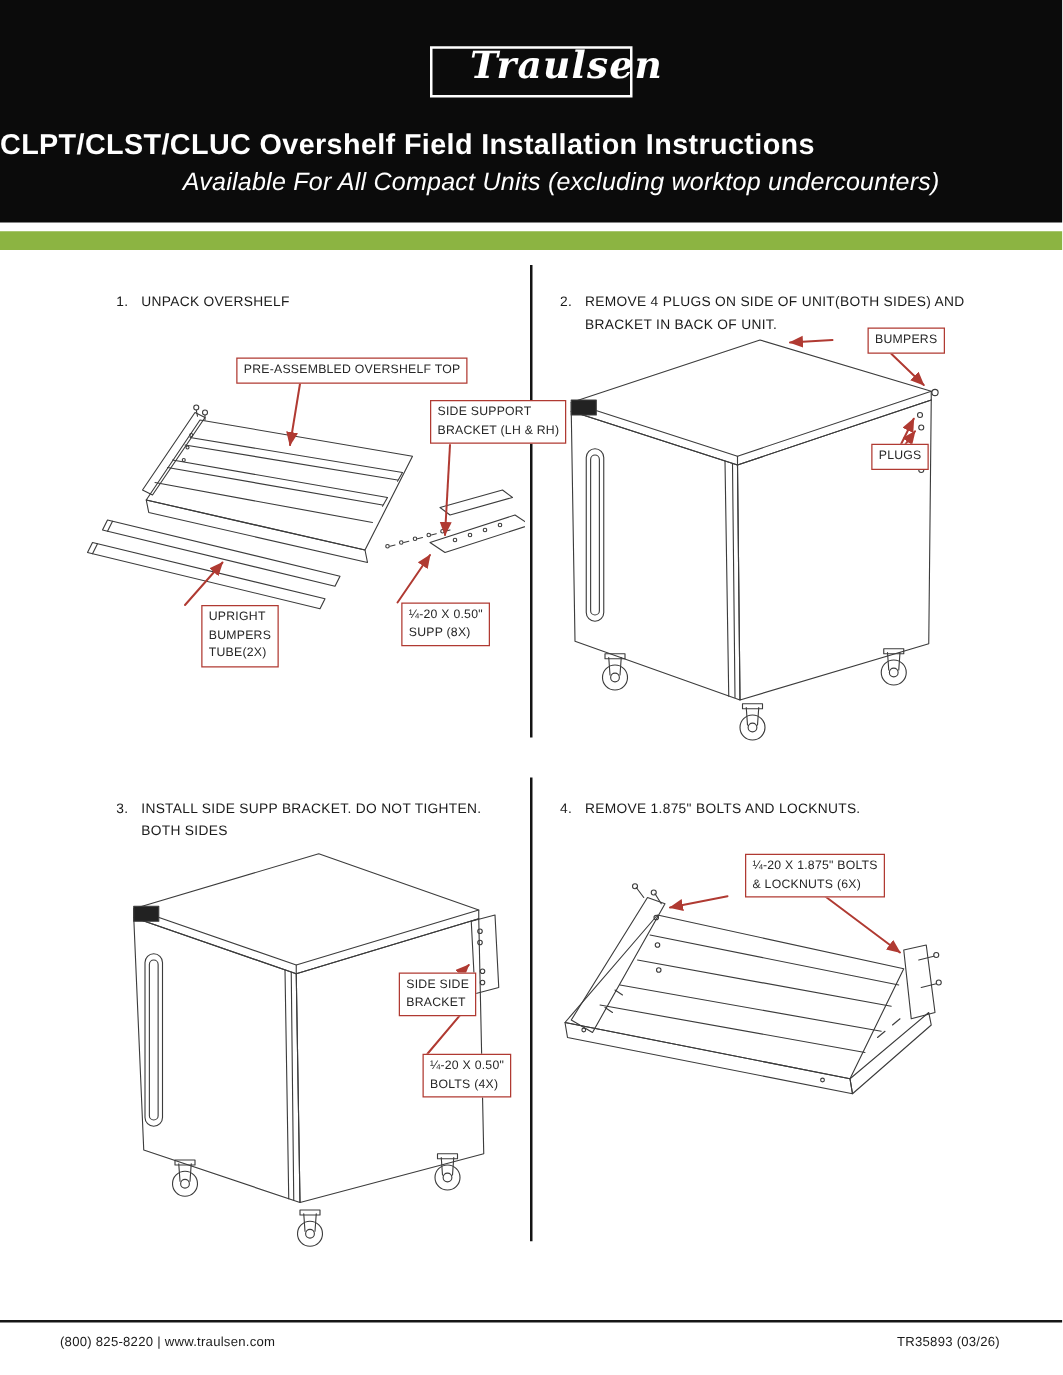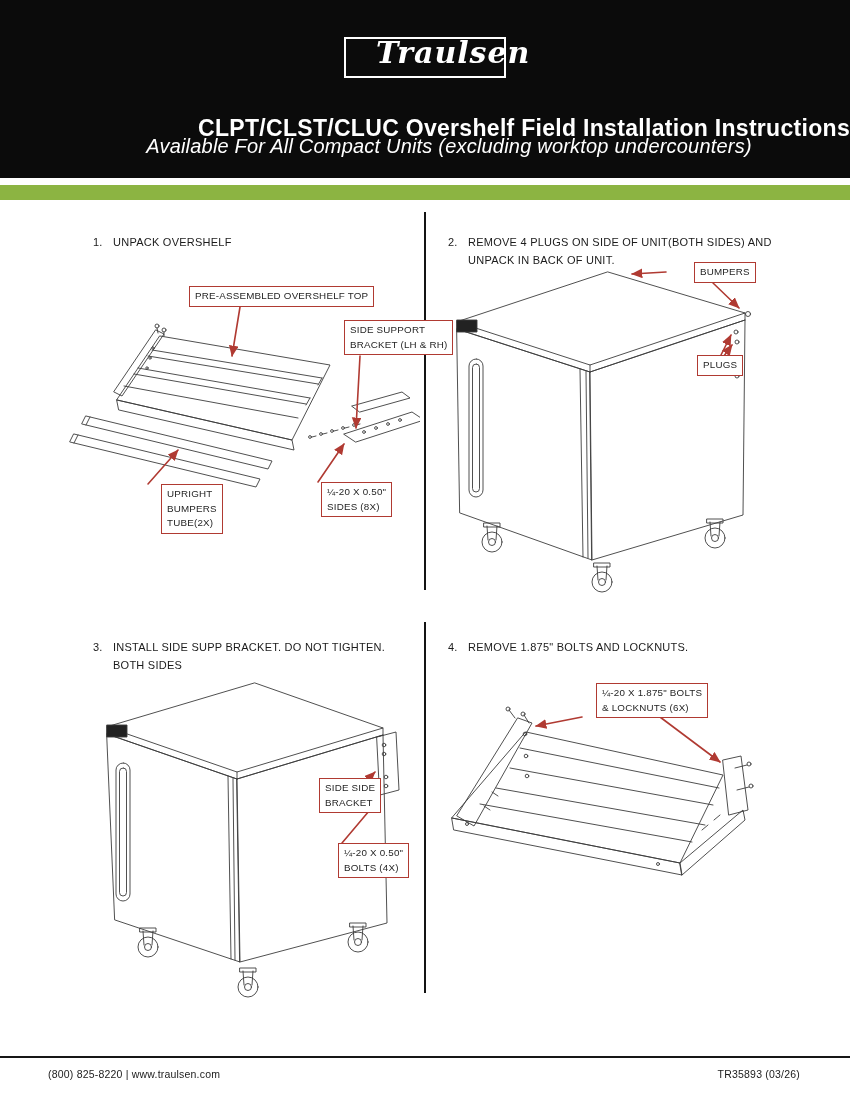--- a/index.html
+++ b/index.html
@@ -4,21 +4,21 @@
 <style>
   html,body{margin:0;padding:0;background:#ffffff;}
   .page{position:relative;width:850px;height:1100px;background:#fff;overflow:hidden;
         font-family:"Liberation Sans",sans-serif;}
   
   .hdr{position:absolute;left:0;top:0;width:850px;height:178px;background:#0b0b0b;color:#fff;}
   .logo-box{position:absolute;left:50%;transform:translateX(-50%);top:37px;width:162px;height:41px;
             border:2px solid #fff;box-sizing:border-box;text-align:center;}
   .logo-text{font-family:"DejaVu Serif",serif;font-style:italic;font-weight:bold;font-size:30px;
              line-height:30px;display:block;margin-top:-1px;letter-spacing:1px;padding-left:30px;}
-  .hdr-title{position:absolute;top:115px;left:0;width:100%;text-align:right;font-size:23px;
+  .hdr-title{position:absolute;top:102px;left:0;width:100%;text-align:left;font-size:23px;
              font-weight:600;letter-spacing:.3px;}
   .hdr-sub{position:absolute;top:135px;left:0;width:100%;text-align:center;font-size:20px;
            font-style:italic;font-weight:400;letter-spacing:.2px;padding-left:24px;}
   .green-bar{position:absolute;left:0;top:185px;width:850px;height:15px;background:#8cb442;}
   
   .panel{position:absolute;}
   .divider{position:absolute;width:2px;background:#141414;}
   .step{position:absolute;display:flex;gap:9px;font-size:11px;line-height:18px;color:#1b1b1b;
         letter-spacing:.25px;font-weight:500;}
   .step .num{width:11px;flex:none;}
@@ -125,21 +125,21 @@
       <div>SIDE SUPPORT</div>
       <div>BRACKET (LH &amp; RH)</div>
     </div>
     <div class="callout" style="left:75px;top:274px">
       <div>UPRIGHT</div>
       <div>BUMPERS</div>
       <div>TUBE(2X)</div>
     </div>
     <div class="callout" style="left:235px;top:272px">
       <div>¼-20 X 0.50"</div>
-      <div>SIDES (8X)</div>
+      <div>SUPP (8X)</div>
     </div>
   </div>
 
   <div class="panel" style="left:430px;top:210px;width:380px;height:390px">
     <svg class="art" width="380" height="390" viewBox="0 0 380 390">
       <g class="ln">
 
         <polygon points="178,62 315,103 160,155 27,112"></polygon>
         <line x1="27" y1="112" x2="27" y2="119"></line>
           <line x1="27" y1="119" x2="160" y2="162"></line>
@@ -191,21 +191,21 @@
         <line x1="288" y1="151" x2="301" y2="125" marker-end="url(#arr)"></line>
         <line x1="288" y1="154" x2="302" y2="135" marker-end="url(#arr)"></line>
         <line x1="288" y1="157" x2="301" y2="154" marker-end="url(#arr)"></line>
         <line x1="288" y1="160" x2="302" y2="163" marker-end="url(#arr)"></line>
       </g>
     </svg>
     <div class="step" style="left:18px;top:23px">
       <span class="num">2.</span>
       <span class="txt">
         <span>REMOVE 4 PLUGS ON SIDE OF UNIT(BOTH SIDES) AND</span><br>
-        <span>UNPACK IN BACK OF UNIT.</span>
+        <span>BRACKET IN BACK OF UNIT.</span>
       </span>
     </div>
     <div class="callout" style="left:238px;top:52px">
       <div>BUMPERS</div>
     </div>
     <div class="callout" style="left:241px;top:145px">
       <div>PLUGS</div>
     </div>
   </div>
 

